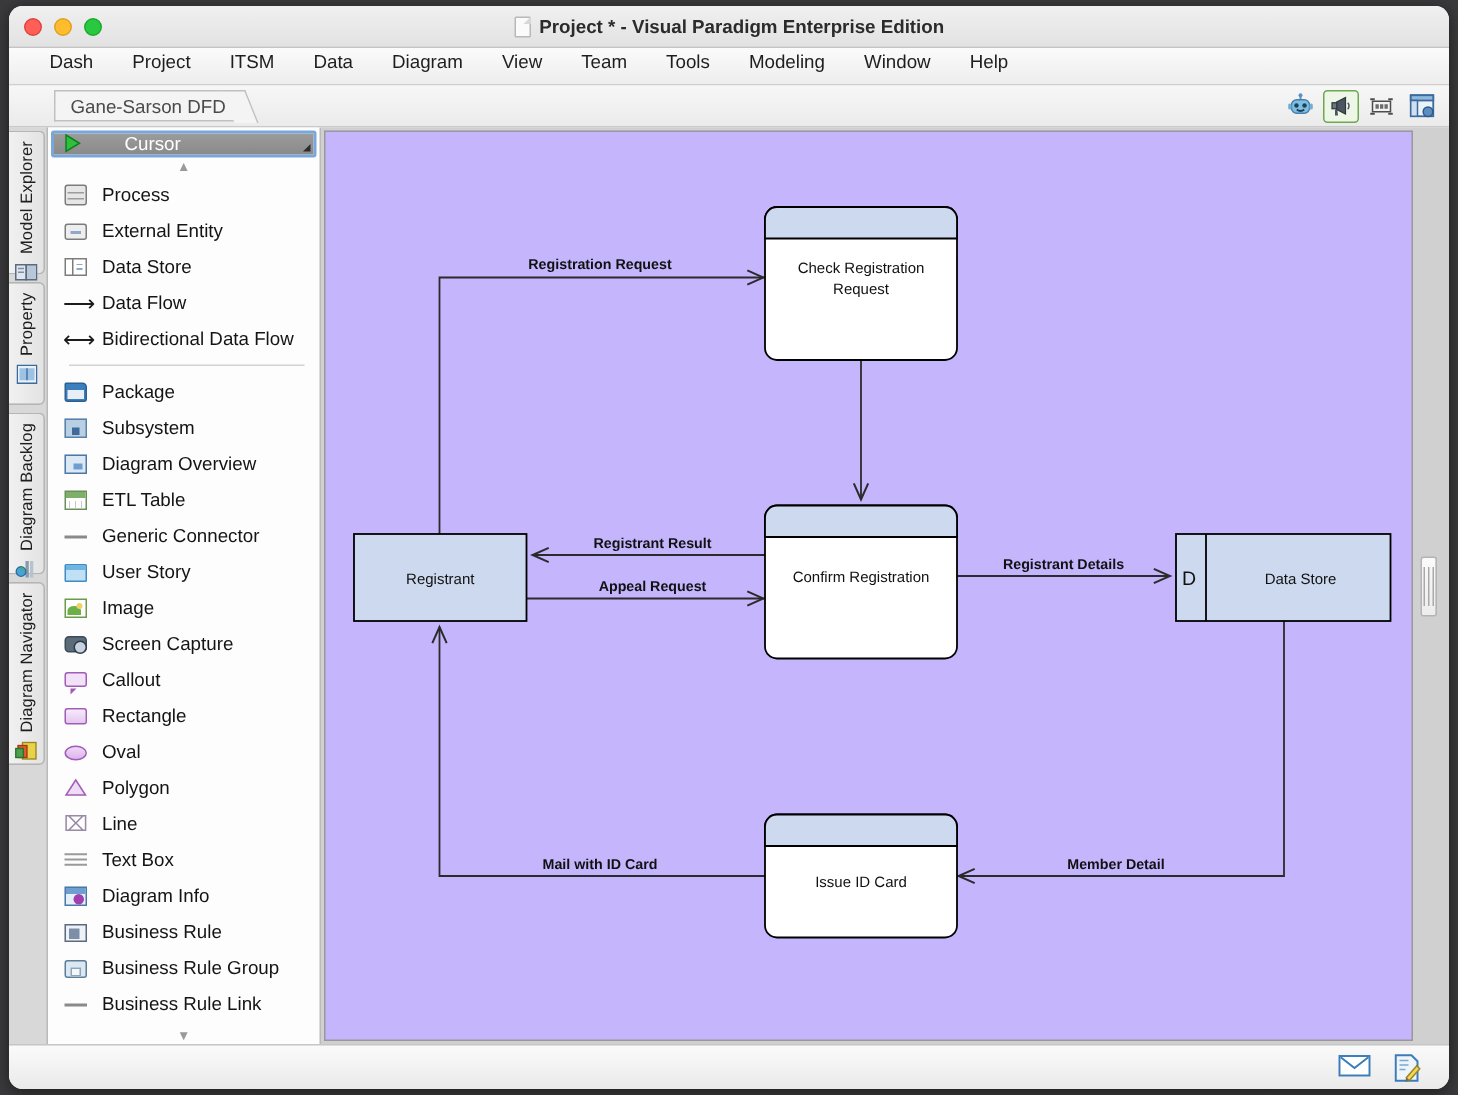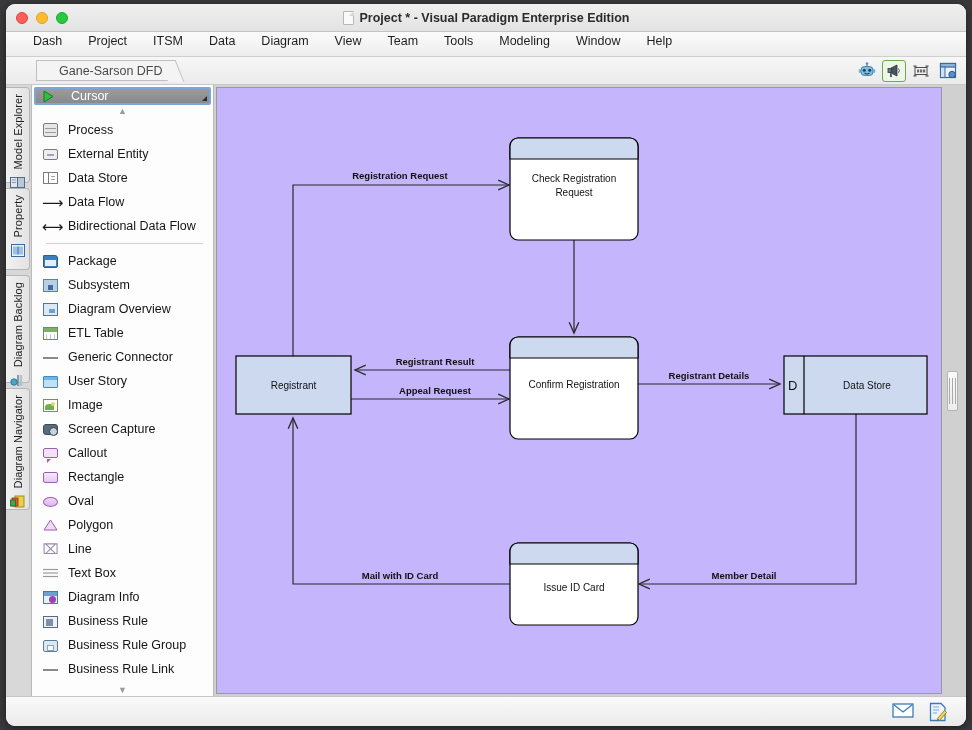--- a/index.html
+++ b/index.html
@@ -64,21 +64,21 @@
   
   #crumbbar {
     height: 28px; flex: 0 0 28px;
     background: linear-gradient(#f7f7f7, #ebebeb);
     border-bottom: 1px solid #c9c9c9;
     display: flex; align-items: center;
     padding: 0 6px 0 30px;
   }
   #crumb {
     height: 21px; display: flex; align-items: center;
-    padding: 0 6px 0 22px;
+    padding: 0 6px 0 10px;
     background: #f4f4f4;
     border: 1px solid #c0c0c0;
     border-right: none;
     font-size: 12.5px; color: #4a4a4a;
     position: relative;
   }
   #crumb:after {
     content: ""; position: absolute; right: -11px; top: -1px;
     width: 15px; height: 21px;
     background: #f4f4f4;
@@ -124,21 +124,21 @@
     border-right: 1px solid #b9b9b9;
     display: flex; flex-direction: column;
     overflow: hidden;
   }
   #pal-cursor {
     margin: 2px 2px 0 2px;
     height: 18px;
     background: linear-gradient(#9b9b9b,#8a8a8a);
     border: 2px solid #7aa7d9;
     border-radius: 2px;
-    display: flex; align-items: center; gap: 12px;
+    display: flex; align-items: center; gap: 24px;
     padding-left: 6px; position: relative;
   }
   #pal-cursor .lbl { font-size: 12.5px; color: #fff; }
   #pal-cursor:after {
     content:""; position:absolute; right:2px; bottom:2px;
     border-width: 0 0 5px 5px; border-style: solid;
     border-color: transparent transparent #2c2c2c transparent;
   }
   .pal-arrow {
     text-align: center; font-size: 9px; color: #9a9a9a;

